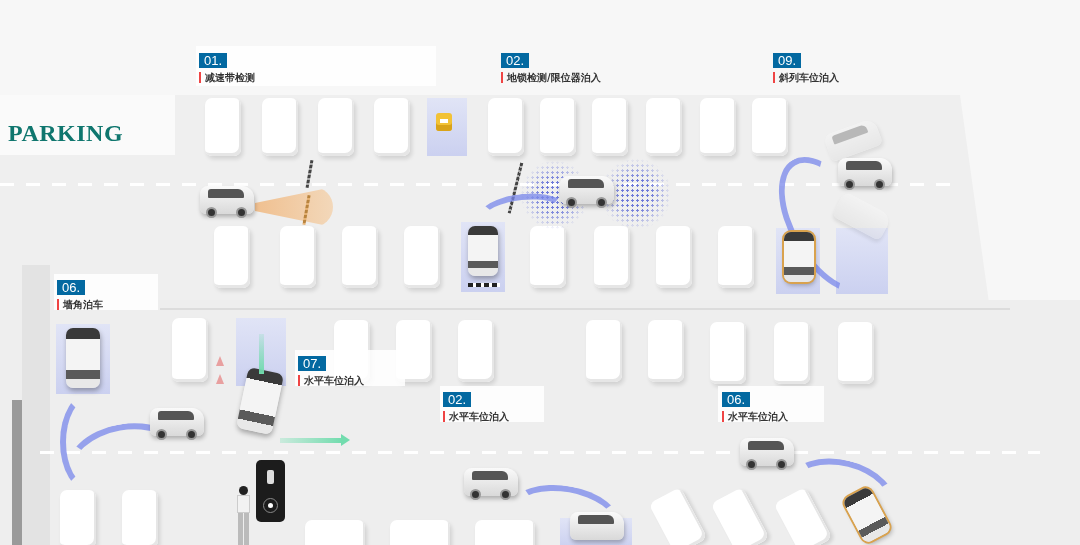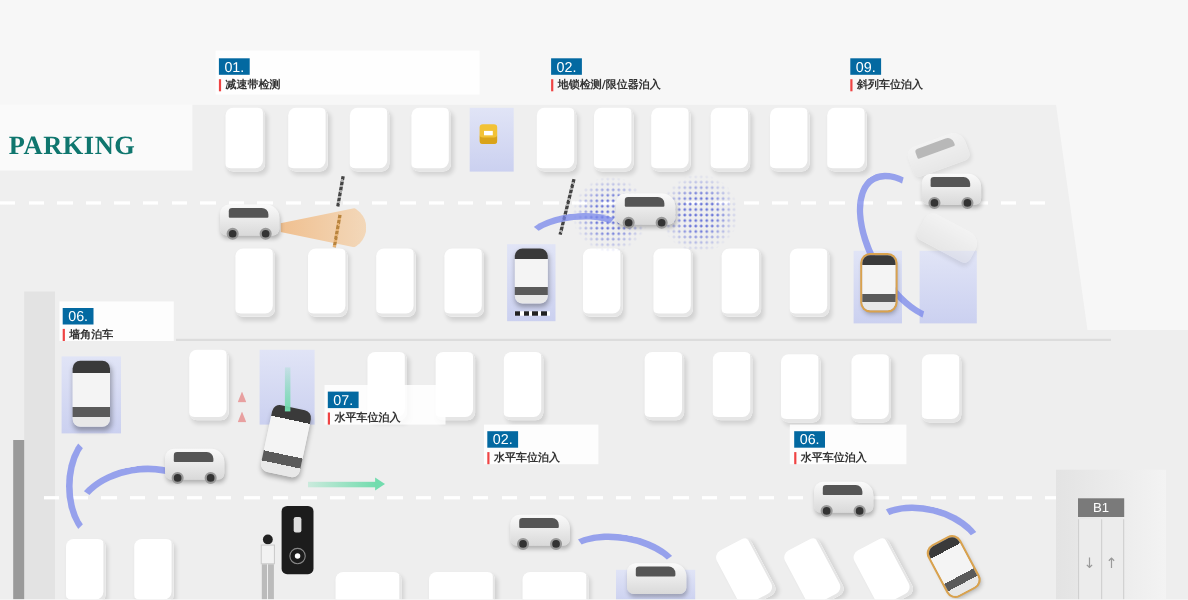--- a/index.html
+++ b/index.html
@@ -207,27 +207,20 @@
 
   <div class="car-side" style="left:740px;top:432px;">
     <div class="body"></div>
       <div class="win"></div>
     <div class="wheel" style="left:6px;"></div>
       <div class="wheel" style="left:36px;"></div>
   </div>
   <div class="path" style="left:786px;top:460px;width:110px;height:70px;transform:rotate(14deg);"></div>
   <div class="car-top gold" style="left:852px;top:490px;transform:rotate(-28deg);"></div>
 
-  <div class="elevator">
-    <div class="b1">B1</div>
-    <div class="door">
-      <span class="arr" style="left:4px;">↓</span>
-      <span class="arr" style="left:24px;">↑</span>
-    </div>
-  </div>
 
   <div class="phone">
     <div class="car-mini"></div>
       <div class="ring"></div>
   </div>
   <div class="person">
     <div class="head"></div>
       <div class="torso"></div>
       <div class="legs"></div>
   </div>

